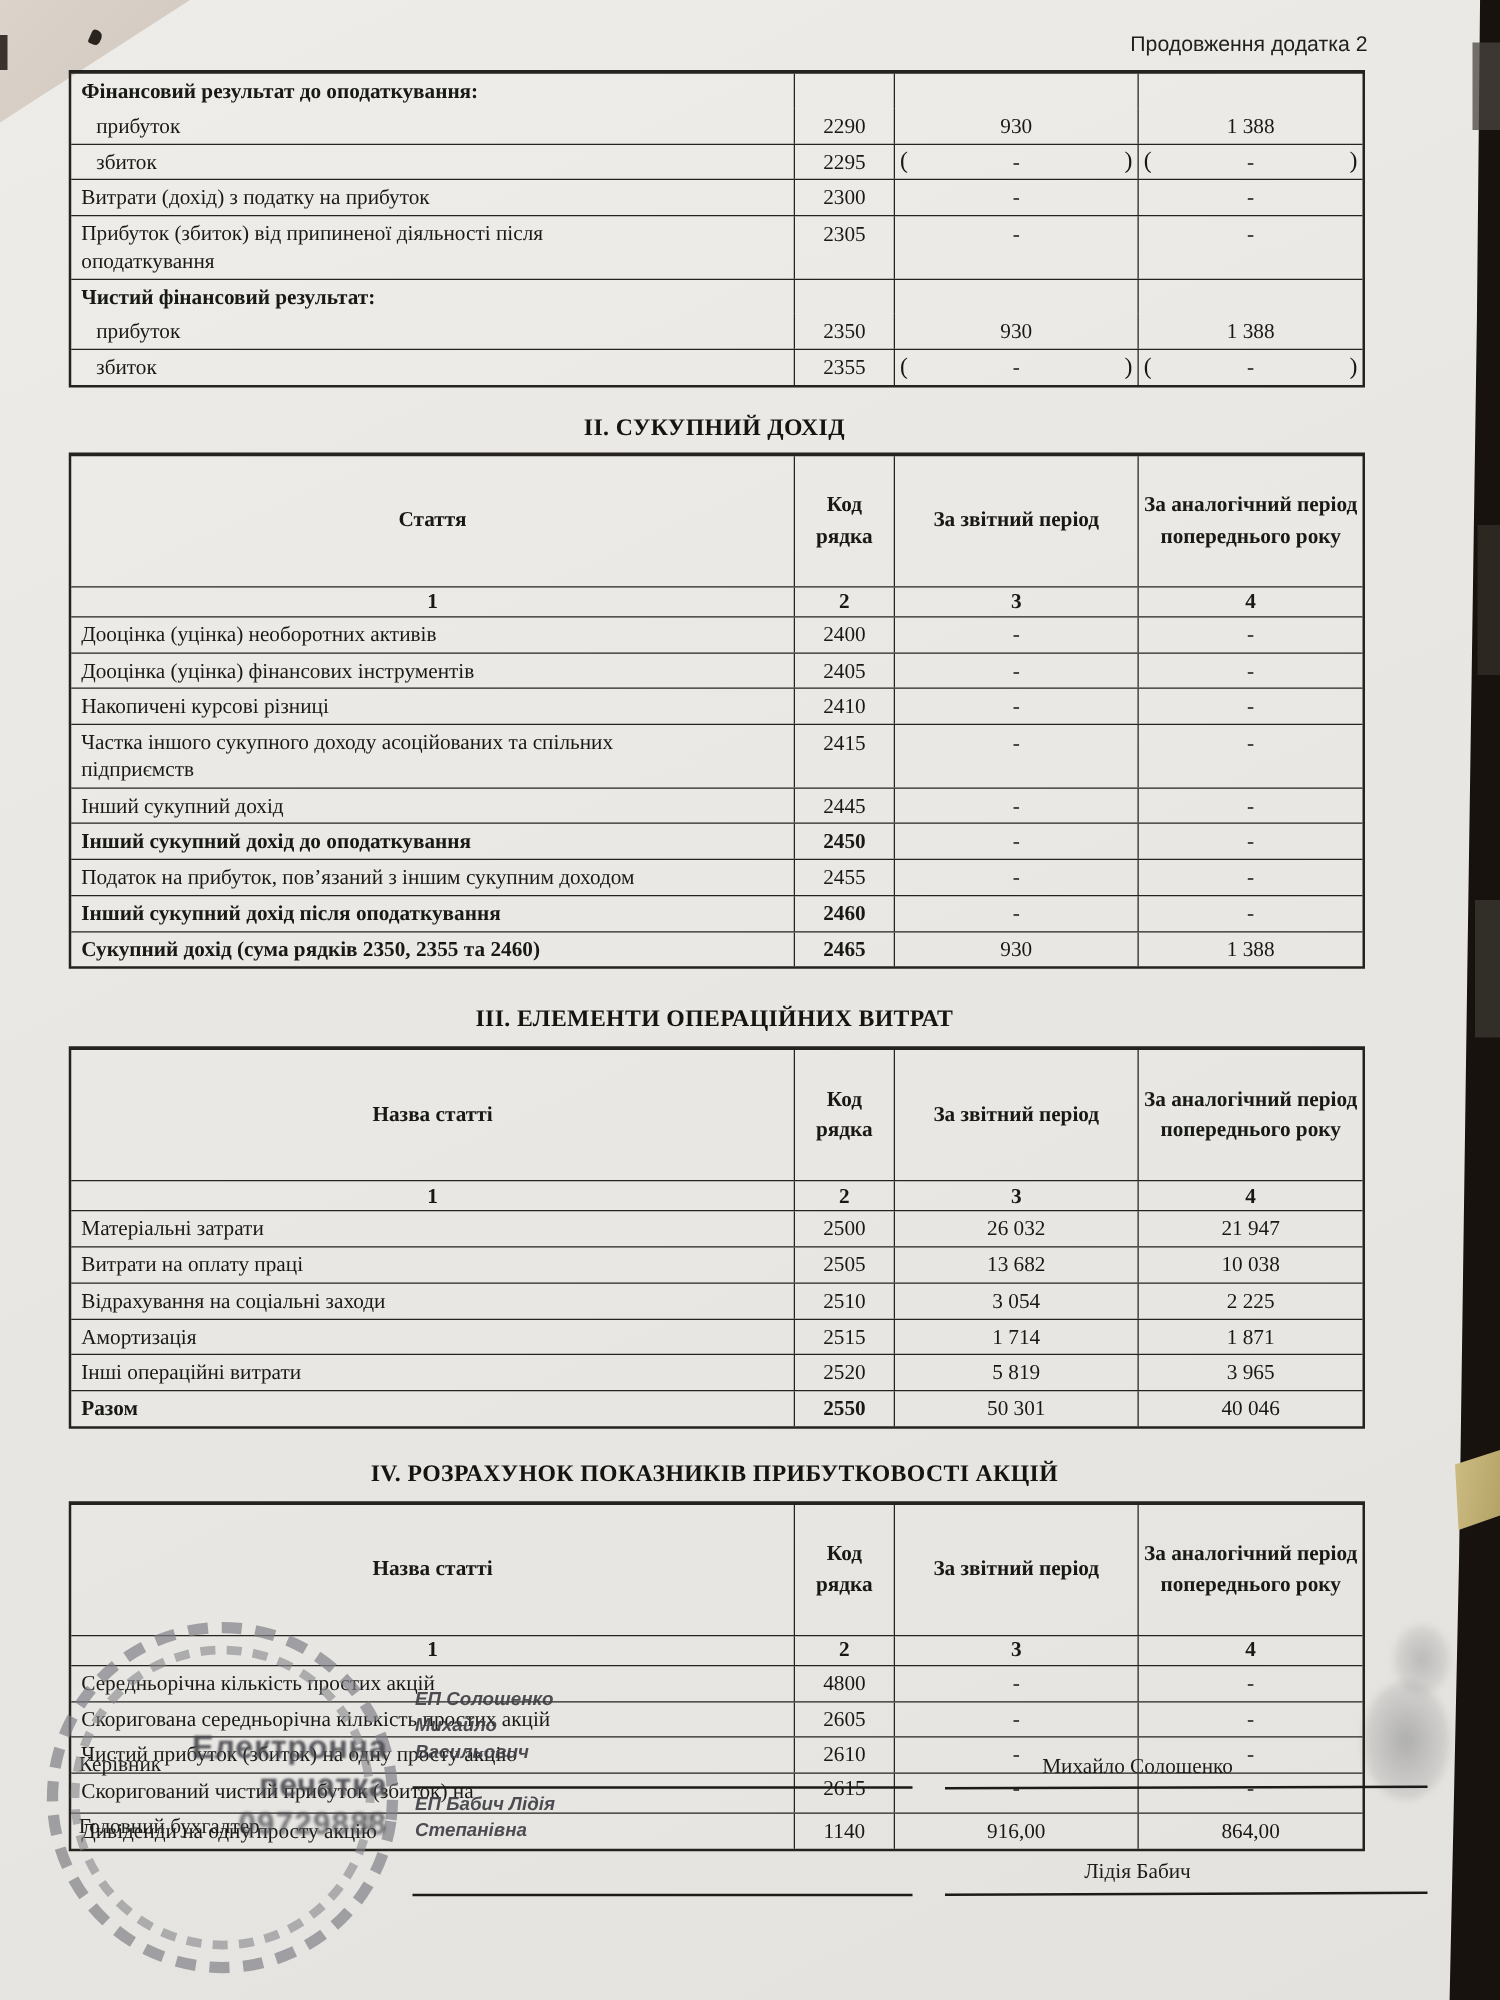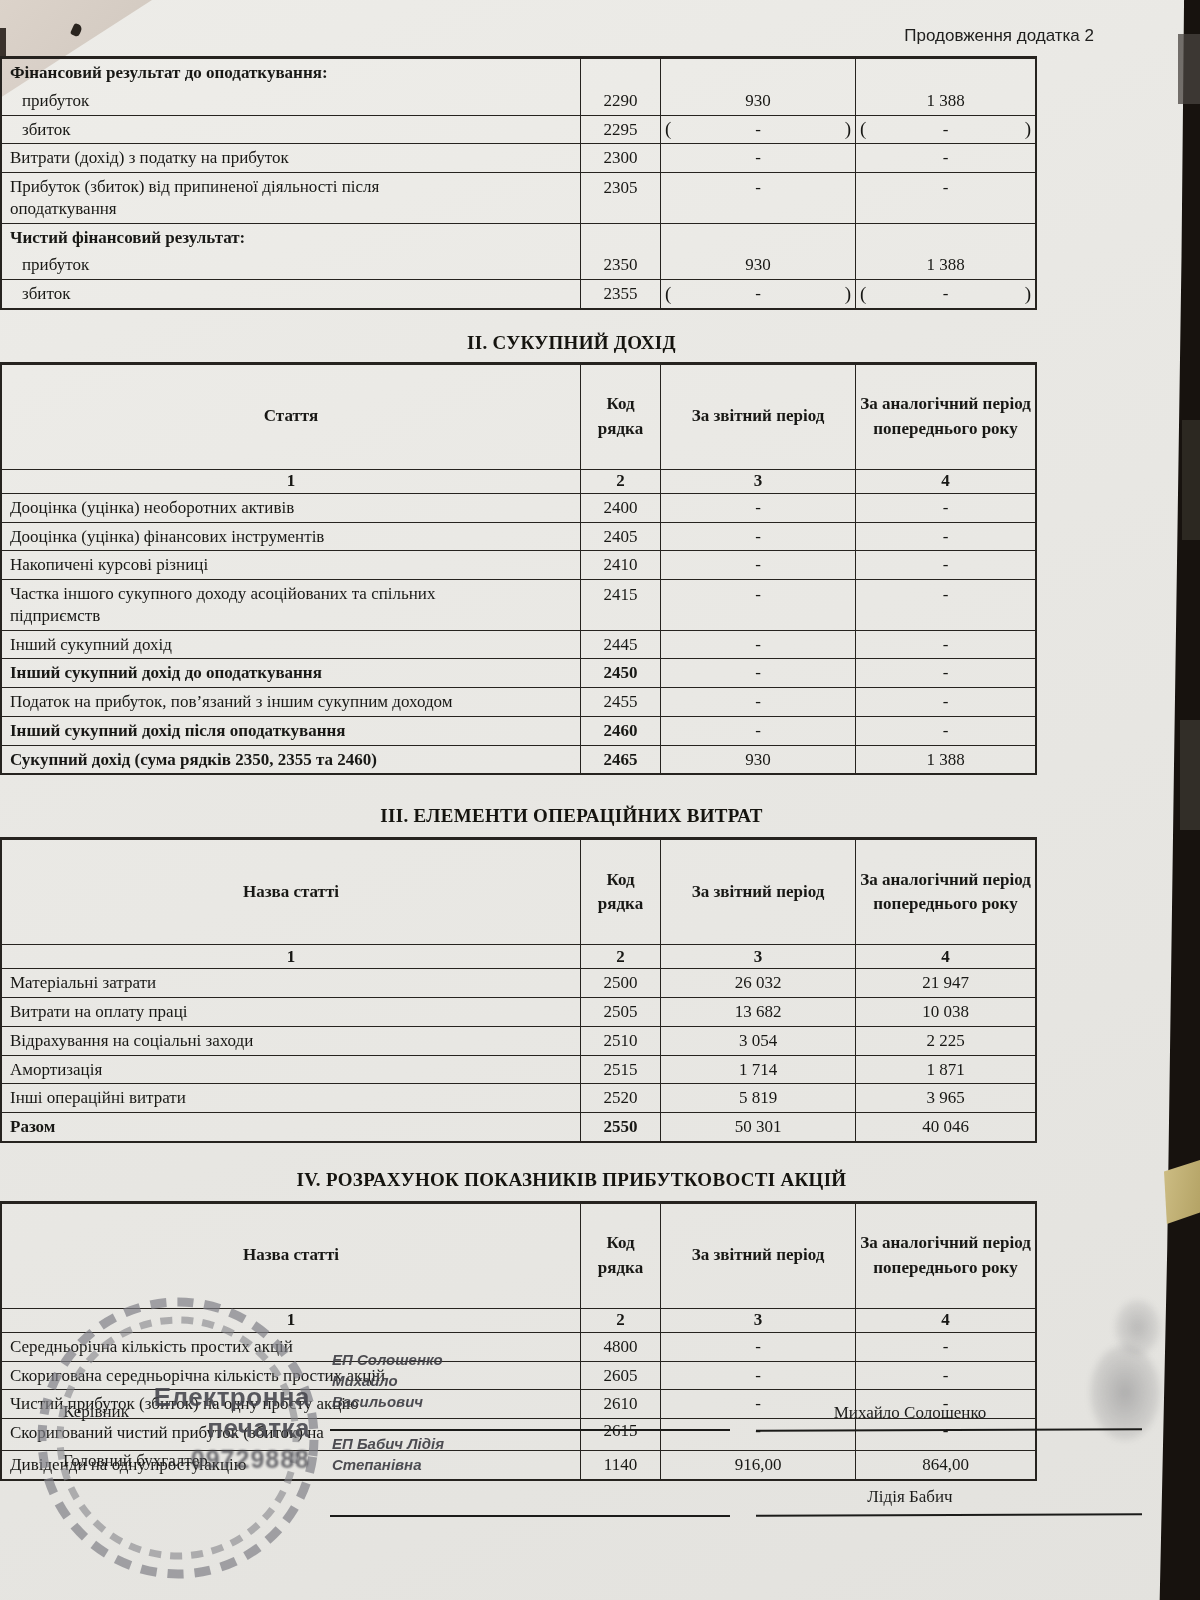--- a/index.html
+++ b/index.html
@@ -21,21 +21,21 @@
   .edge-yellow{position:absolute;right:0;top:1160px;width:36px;height:64px;background:linear-gradient(100deg,#cdbd84,#b3a264);
     clip-path:polygon(0 18%,100% 0,100% 82%,8% 100%);z-index:4;}
   .smudge{position:absolute;z-index:1;border-radius:50%;filter:blur(3px);}
   .smudge1{left:1090px;top:1345px;width:70px;height:95px;background:radial-gradient(rgba(90,90,95,.38),rgba(90,90,95,0));}
   .smudge2{left:1115px;top:1300px;width:45px;height:55px;background:radial-gradient(rgba(90,90,95,.3),rgba(90,90,95,0));}
   
   .note{position:absolute;top:26px;right:106px;font-family:"Liberation Sans",sans-serif;
     font-size:17px;color:#20201f;z-index:5;}
   
   .doc{position:relative;z-index:4;}
-  .tbl{width:1033px;border:2px solid #26231f;border-top-width:3px;background:rgba(255,255,255,.06);}
+  .tbl{width:1033px;margin-left:55px;border:2px solid #26231f;border-top-width:3px;background:rgba(255,255,255,.06);}
   .t1{margin-top:56px;}
   .trow{display:grid;grid-template-columns:578px 80px 195px 180px;border-bottom:1.6px solid #26231f;}
   .trow:last-child,.trow.noline{border-bottom:none;}
   .c{border-left:1.6px solid #26231f;display:flex;align-items:center;justify-content:center;
      font-size:17px;color:#181815;padding:1px 4px;min-height:24px;box-sizing:border-box;line-height:1.28;}
   .c.label{border-left:none;justify-content:flex-start;text-align:left;display:block;padding:3px 8px 3px 8px;}
   .c.label .l2{display:block;}
   .trow.bold .label,.trow.bold .code{font-weight:bold;}
   .trow .label.indent{padding-left:20px;}
   .valign-top .c:not(.label){align-items:flex-start;padding-top:4px;}

